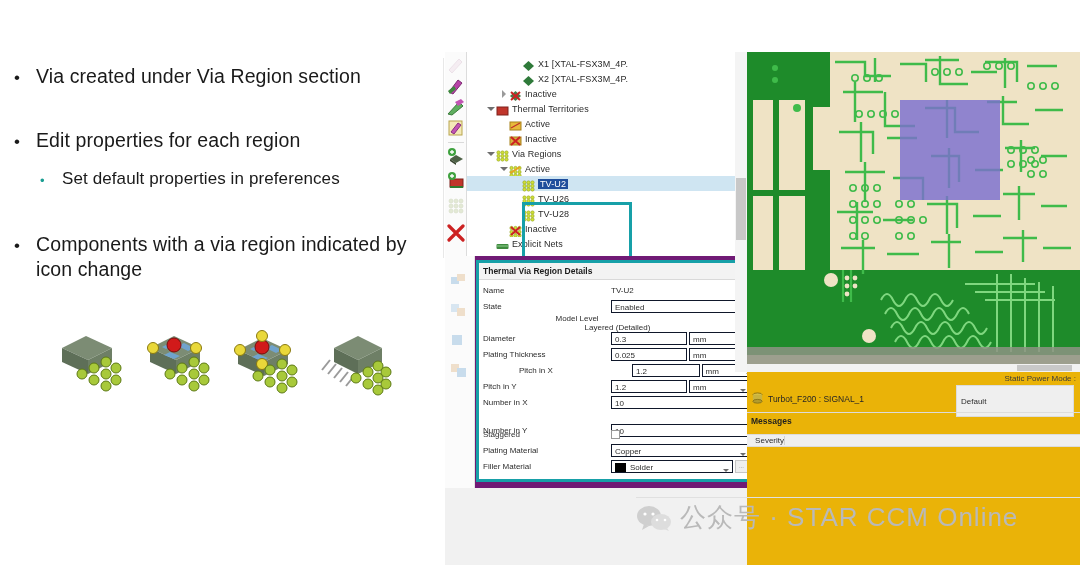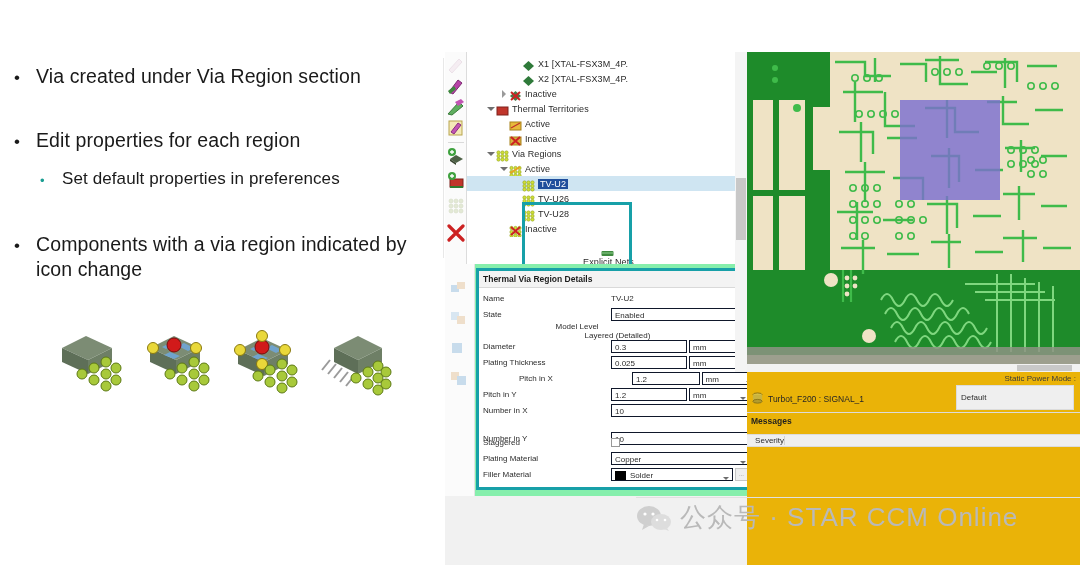--- a/index.html
+++ b/index.html
@@ -68,21 +68,21 @@
     position:absolute; left:55px; top:150px; width:110px; height:100px;
     border:3px solid #17a0a8; pointer-events:none;
   }
 
   
   #tree-vscroll { position:absolute; right:0; top:0; width:10px; height:215px; background:#f4f4f4; border-left:1px solid #e2e2e2;}
   .sb-arrow { position:absolute; left:0; width:10px; height:10px; background:#f0f0f0; }
   #tree-vthumb { position:absolute; left:1px; top:120px; width:8px; height:26px; background:#cdcdcd; }
 
   
-  #props-wrap { position:absolute; left:0px; top:212px; width:318px; height:232px; background:#86efac; }
+  #props-wrap { position:absolute; left:0px; top:204px; width:318px; height:232px; background:#701a75; }
   #props-iconcol { position:absolute; left:0; top:0; width:30px; height:232px; background:#fbfbfb; border-right:1px solid #e4e4e4; }
   .pic { position:absolute; left:6px; width:16px; height:14px; opacity:.55; }
 
   #props-panel {
     position:absolute; left:31px; top:4px; width:283px; height:222px;
     background:#ffffff; border:3px solid #17a0a8;
   }
   #props-header {
     position:absolute; left:0; top:0; width:277px; height:17px;
     background:#f3f3f3; border-bottom:1px solid #d9d9d9;
@@ -122,21 +122,21 @@
   #via-highlight { position:absolute; left:165px; top:48px; width:100px; height:100px;
       background:#7b6fd0; opacity:0.82; }
   #pcb-bottom-bar { position:absolute; left:0; bottom:8px; width:345px; height:17px; background:#8e9384; opacity:.85; }
   #pcb-hscroll { position:absolute; left:0; bottom:0; width:345px; height:8px; background:#f2f2f2; }
   #pcb-hthumb { position:absolute; right:8px; bottom:1px; width:55px; height:6px; background:#c8c8c8; }
 
   
   #right-lower { position:absolute; left:302px; top:320px; width:333px; height:193px; background:#eab308;text-align:right; }
   #spm-wrap { position:absolute; right:4px; top:2px; width:120px; }
   #spm-label { font-size:8px; color:#3a3a3a; }
-  #spm-field { margin-top:2px; width:118px; height:25px; background:#efefef; border:1px solid #dcdcdc;
+  #spm-field { margin-top:2px; width:118px; height:32px; background:#efefef; border:1px solid #dcdcdc;
       display:flex; align-items:center; padding-left:4px; font-size:8px; color:#2d2d2d; }
   #signal-row { position:absolute; left:4px; top:20px; display:flex; align-items:center; }
   #signal-icon { width:13px; height:13px; margin-right:4px; }
   #signal-label { font-size:8.5px; color:#262626; }
   #msg-divider { position:absolute; left:0; top:40px; width:333px; height:1px; background:#dcdcdc; }
   #messages-title { position:absolute; left:4px; top:44px; font-size:8.5px; font-weight:bold; color:#1f1f1f; }
   #severity-header { position:absolute; left:0; top:62px; width:333px; height:13px; background:#efefef;
       border-top:1px solid #dcdcdc; border-bottom:1px solid #dcdcdc; display:flex; align-items:center; }
   #severity-label { font-size:8px; color:#2b2b2b; padding-left:4px; width:38px; border-right:1px solid #d2d2d2; }
 
@@ -483,21 +483,21 @@
                 <circle cx="6.5" cy="7" r="1.7"></circle>
                 <circle cx="10.5" cy="7" r="1.7"></circle>
         <circle cx="2.5" cy="10.5" r="1.7"></circle>
                 <circle cx="6.5" cy="10.5" r="1.7"></circle>
                 <circle cx="10.5" cy="10.5" r="1.7"></circle>
               </g>
         <path d="M2,2 L11,10 M11,2 L2,10" stroke="#cc2222" stroke-width="2"></path>
             </svg></span>
           <span class="tlabel">Inactive</span>
         </div>
-        <div class="tree-row" style="top: 184px; flex-direction: column;">
+        <div class="tree-row" style="top: 184px;">
           <span style="width: 19px; flex: 0 0 auto;"></span>
           <span class="expander"></span>
           <span class="ticon"><svg viewBox="0 0 13 12">
               <rect x="0.5" y="4" width="12" height="5" rx="1" fill="#3f8a3f"></rect>
               <path d="M1,6 L12,6" stroke="#8fd08f" stroke-width="1"></path>
             </svg></span>
           <span class="tlabel">Explicit Nets</span>
         </div>
       </div>
     <div id="tree-callout"></div>

